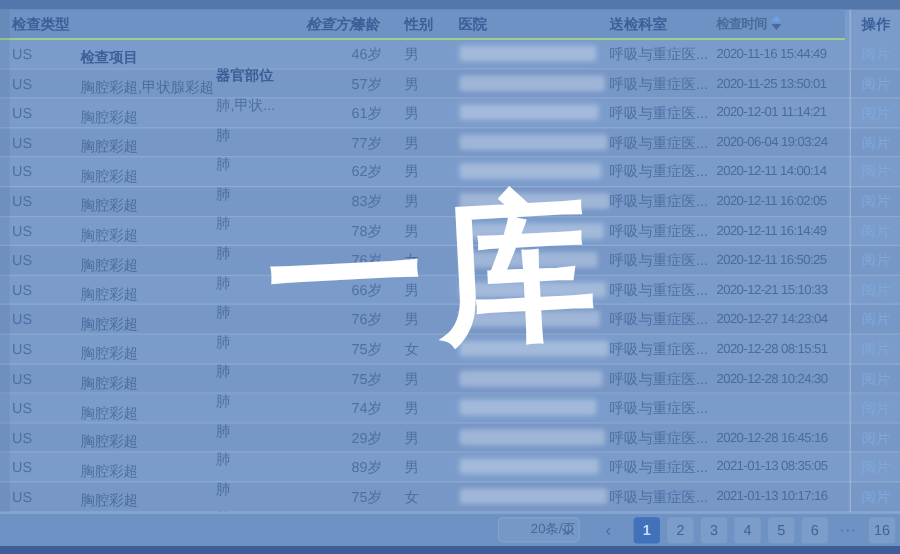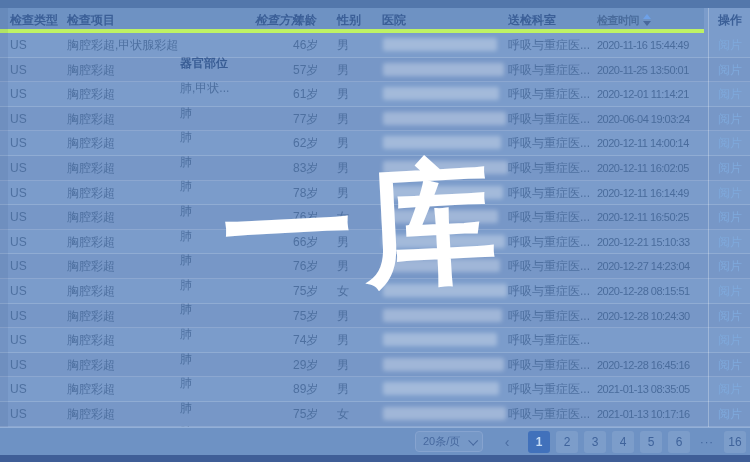--- a/index.html
+++ b/index.html
@@ -8,38 +8,38 @@
     background:#7b9ccb; font-family:"Liberation Sans", sans-serif;
     -webkit-font-smoothing:antialiased;
   }
   .top-strip{position:absolute;left:0;top:0;width:750px;height:8px;background:#5377ab;}
   .bottom-strip{position:absolute;left:0;top:455px;width:750px;height:7px;background:#3f5e97;}
   .left-shade{position:absolute;left:0;top:8px;width:8px;height:419px;background:rgba(20,50,100,0.08);}
 
   
   .thead{
     position:absolute;left:0;top:8px;width:704px;height:25px;
-    background:#6e92c3;border-bottom:4px solid #bef264;box-sizing:border-box;
+    background:#6e92c3;border-bottom:1px solid #bef264;box-sizing:border-box;
   }
   .hcell{
     position:absolute;top:0;height:25px;line-height:25px;
     font-size:12px;font-weight:bold;color:#3b5f97;white-space:nowrap;
   }
   .tbody{position:absolute;left:0;top:33px;width:750px;height:394px;overflow:hidden;}
   .row{
     position:relative;height:24.6px;box-sizing:border-box;
     border-bottom:1px solid rgba(255,255,255,0.16);
   }
   .row:nth-child(even){background:rgba(20,45,95,0.04);}
   .cell{
     position:absolute;top:0;height:24px;line-height:24px;
     font-size:12px;color:#4e70a0;white-space:nowrap;overflow:hidden;
   }
   .c-type{left:10px;width:54px;}
-  .c-item{left:67px;width:112px;}
+  .c-item{left:67px;width:112px;margin-top:28px;}
   .c-organ{left:180px;width:56px;margin-top:43px;}
   .c-method{left:255px;width:53px;font-style:italic;}
   .c-age{left:293px;width:42px;}
   .c-gender{left:337px;width:42px;}
   .c-hospital{left:382px;width:124px;}
   .c-dept{left:508px;width:88px;text-overflow:ellipsis;}
   .c-time{left:597px;width:112px;font-size:11px;letter-spacing:-0.5px;color:#4a6c9c;}
   .c-action{left:718px;width:32px;}
   .redact{
     position:absolute;left:383px;top:5px;height:13px;border-radius:2px;
@@ -63,22 +63,22 @@
   }
 
   
   .footer{
     position:absolute;left:0;top:427px;width:750px;height:28px;
     background:#6e92c4;border-top:1px solid #93b0d8;box-sizing:border-box;
   }
   .psize{
     position:absolute;left:415px;top:3px;width:68px;height:21px;
     border:1px solid #86a3cf;border-radius:4px;box-sizing:border-box;
-    font-size:11px;color:#47699f;line-height:19px;padding-left:7px;
-    background:rgba(255,255,255,0.06);cursor:pointer;
+    font-size:11px;color:#47699f;line-height:19px;padding-left:24px;
+    background:rgba(255,255,255,0.06);cursor:pointer;text-align:center;
   }
   .chev{
     position:absolute;right:6px;top:6px;width:6px;height:6px;
     border-right:1.5px solid #47699f;border-bottom:1.5px solid #47699f;
     transform:rotate(45deg) translateY(-1px);
   }
   .pbtn{
     position:relative;display:inline-block;width:22px;height:22px;line-height:22px;
     text-align:center;font-size:12px;color:#3f639b;border-radius:3px;
     background:rgba(255,255,255,0.10);margin-right:6px;cursor:pointer;vertical-align:top;

